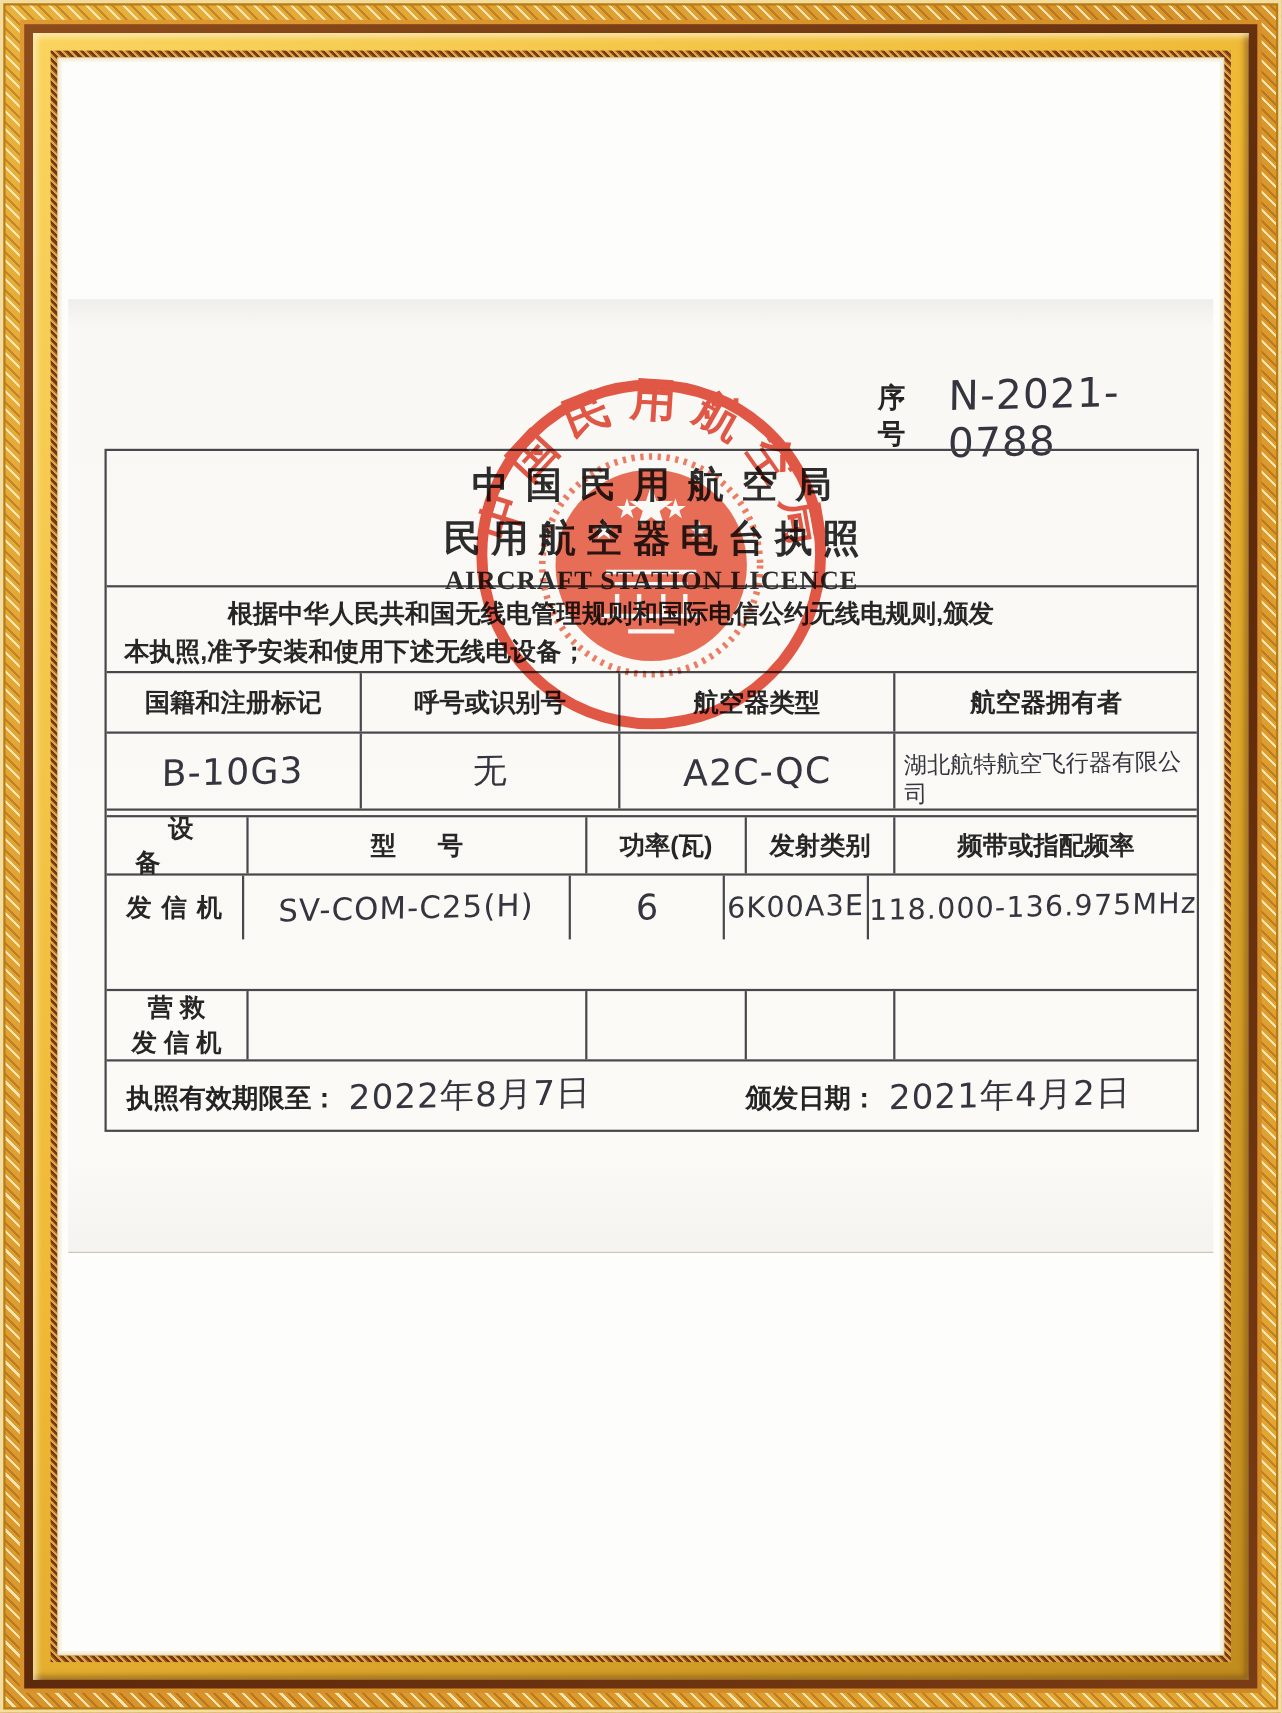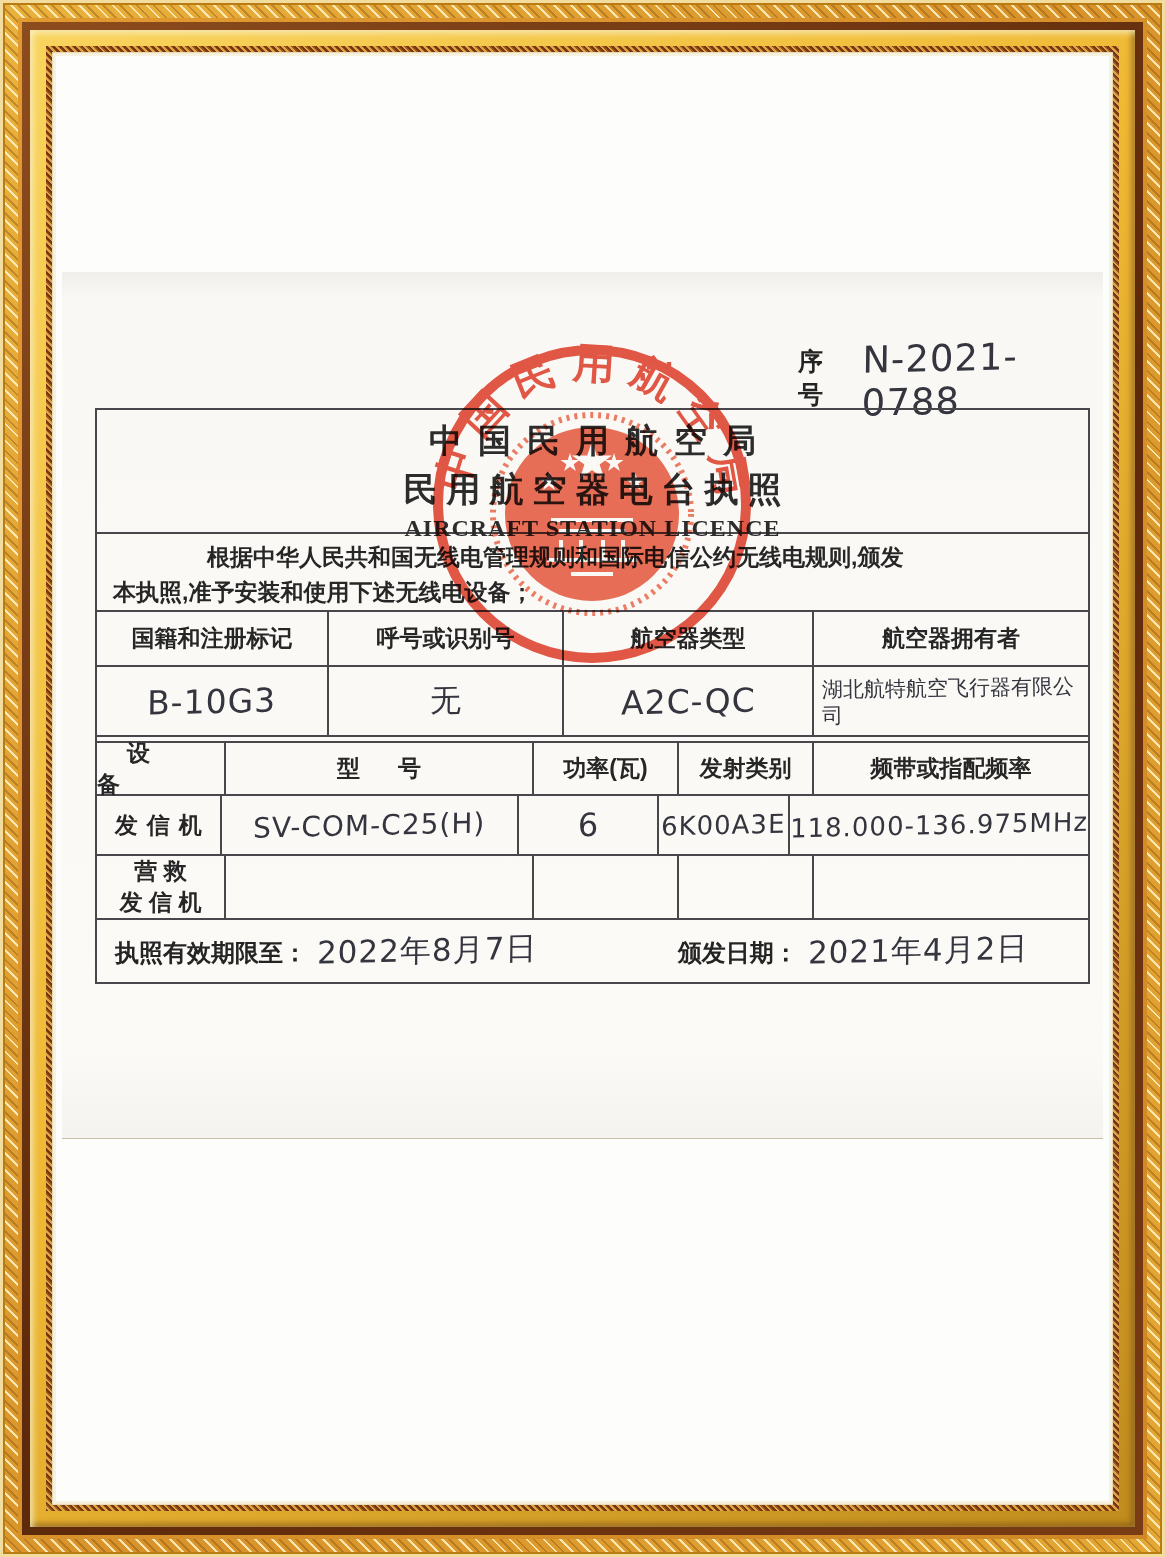--- a/index.html
+++ b/index.html
@@ -47,26 +47,26 @@
   .pre1{text-indent:96px;}
   .pre2{text-indent:2px;}
   .row{display:flex;border-top:2px solid #47474c;box-sizing:border-box;}
   .cell{border-left:2px solid #47474c;display:flex;align-items:center;justify-content:center;
     box-sizing:border-box;overflow:visible;}
   .cell:first-child{border-left:none;}
   .hcell{font-weight:bold;font-size:23px;color:#262626;}
   .gap-row{height:4px;border-top:2px solid #47474c;}
   .w1a{width:230px;} .w1b{width:235px;} .w1c{width:250px;} .w1d{flex:1;}
   .w2a{width:127px;} .w2b{width:308px;} .w2c{width:145px;} .w2d{width:135px;} .w2e{flex:1;}
-  .sp2{letter-spacing:30px;text-indent:30px;}
+  .sp2{letter-spacing:30px;text-indent:30px;padding-left:26px;}
   .sp3{letter-spacing:38px;text-indent:38px;}
   .lbl{font-weight:bold;font-size:23px;color:#262626;}
   .lbl-sp{letter-spacing:9px;text-indent:9px;}
   .two-line{line-height:1.35;text-align:center;}
-  .owner-cell{justify-content:flex-start;text-align:left;padding:2px 8px;}
+  .owner-cell{justify-content:flex-start;text-align:left;padding:2px 8px;align-items:flex-end;}
   .owner-text{font-size:21px;line-height:1.25;letter-spacing:0;transform:rotate(-0.8deg);}
   .freq-text{white-space:nowrap;font-size:26px;}
   .r-footer{height:64px;align-items:center;justify-content:space-between;
     padding:0 60px 0 18px;display:flex;border-top:2px solid #47474c;box-sizing:border-box;}
   .foot-group{display:flex;align-items:baseline;gap:10px;}
   .foot-label{font-weight:bold;font-size:24px;color:#242424;}
   .foot-value{font-size:31px;}
 
   
   .seal{position:absolute;left:348px;top:50px;width:364px;height:364px;
@@ -145,21 +145,21 @@
                           <span class="hand" style="font-size:32px;">6</span>
                         </div>
                       <div class="cell w2d">
                           <span class="hand" style="font-size:26px;">6K00A3E</span>
                         </div>
                       <div class="cell w2e">
                           <span class="hand freq-text">118.000-136.975MHz</span>
                         </div>
                     </div>
 
-                    <div class="row" style="height:64px;">
+                    <div class="row" style="height:64px;margin-top:45px;">
                       <div class="cell w2a lbl two-line">
                         <div>
                           <div>营  救</div>
                           <div>发 信 机</div>
                         </div>
                       </div>
                       <div class="cell w2b"></div>
                       <div class="cell w2c"></div>
                       <div class="cell w2d"></div>
                       <div class="cell w2e"></div>

